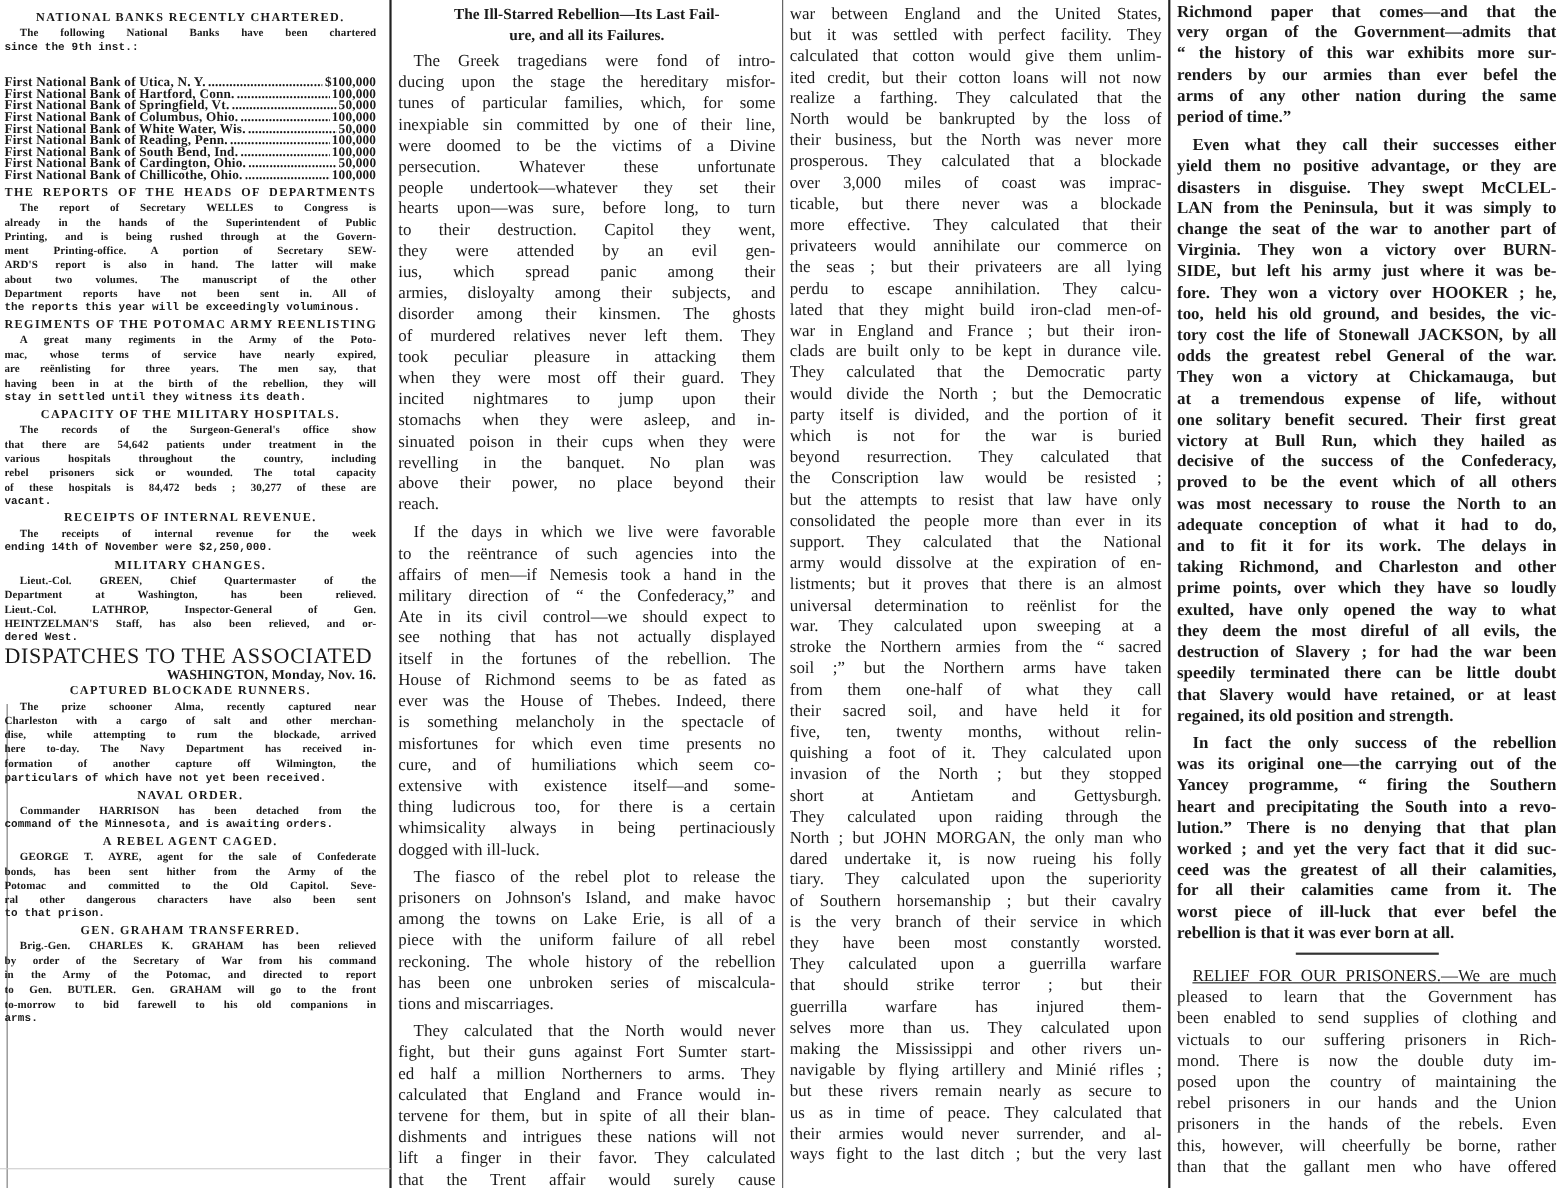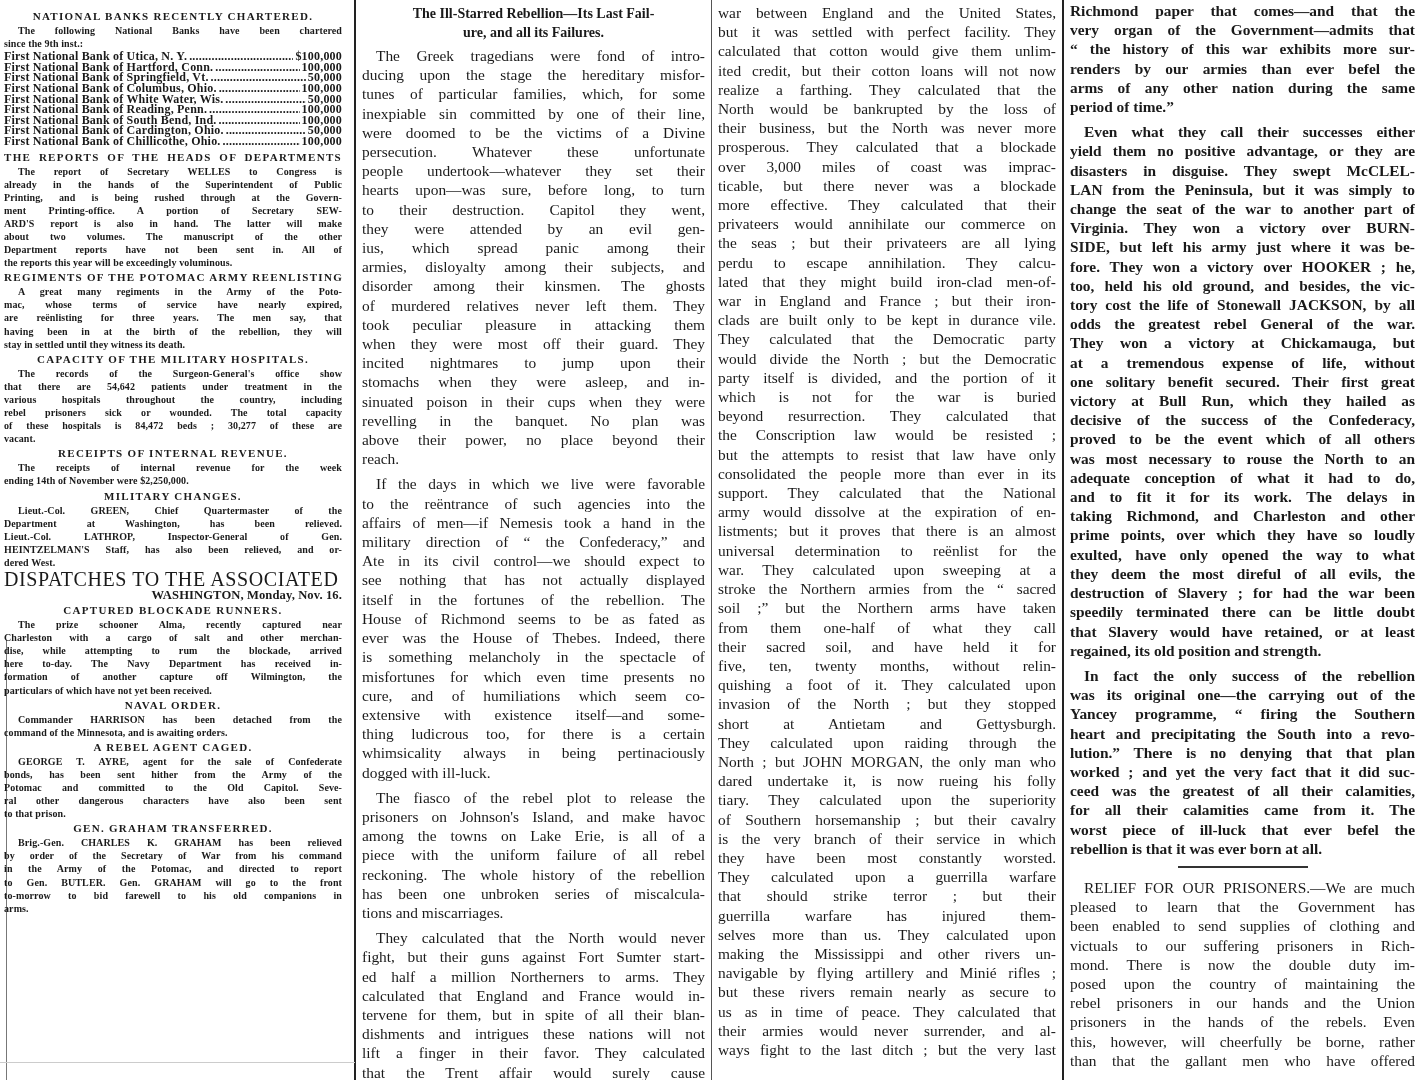--- a/index.html
+++ b/index.html
@@ -17,21 +17,21 @@
   .line{display:block;white-space:nowrap;text-align:justify;text-align-last:justify;overflow:hidden;}
   .c1 .line{font-size:10px;line-height:13.1px;font-weight:bold;letter-spacing:0.1px;}
   .c1 .hd{font-size:11px;line-height:16px;font-weight:bold;letter-spacing:1.3px;text-align:center;text-align-last:center;}
   .c1 .big{font-size:20px;line-height:20px;letter-spacing:0.6px;font-weight:normal;text-align:center;text-align-last:justify;}
   .c1 .dl{font-size:12.6px;line-height:13.1px;text-align:left;text-align-last:right;}
   .bank{display:flex;justify-content:space-between;font-size:12px;line-height:10.6px;font-weight:bold;letter-spacing:0.2px;}
   .bank .dots{flex:1;overflow:hidden;white-space:nowrap;margin:0 2px;}
   .c2 .line,.c3 .line,.c4 .line{font-size:15.4px;line-height:19.2px;}
   .c4 .line{font-weight:bold;}
   .c2 .title{font-size:14px;line-height:19px;font-weight:bold;text-align:center;text-align-last:center;}
-  .c1 .last{text-align-last:left;}
+  .c1 .last{text-align-last:left;font-family:Liberation Mono, monospace;}
   .c2 .last,.c3 .last,.c4 .last{text-align-last:left;}
   .ind{text-indent:14px;}
   .gap{height:6px;}
   .sc{font-variant:small-caps;}
   .sep{height:2px;background:#333;margin:8px auto 10px;width:130px;}
   .bot{position:absolute;left:0;top:1062px;width:355px;height:1px;background:#ccc;}
 </style>
 </head>
 <body>
 
@@ -39,21 +39,21 @@
 <div class="rule r1"></div>
 <div class="rule r2"></div>
 <div class="rule r3"></div>
 <div class="bot"></div>
 
 <div class="col c1" style="padding-top:8px;">
   <section>
     <span class="line hd">NATIONAL BANKS RECENTLY CHARTERED.</span>
     <span class="line ind">The following National Banks have been chartered</span>
     <span class="line last">since the 9th inst.:</span>
-    <div id="bank-list" style="margin-top:1px;">
+    <div id="bank-list" style="margin-top:19px;">
         <div class="bank">
           <span>First National Bank of Utica, N. Y.</span>
           <span class="dots">............................................................</span>
           <span>$100,000</span>
         </div>
         <div class="bank">
           <span>First National Bank of Hartford, Conn.</span>
           <span class="dots">............................................................</span>
           <span>100,000</span>
         </div>
@@ -367,21 +367,21 @@
       <span class="line">heart and precipitating the South into a revo-</span>
       <span class="line">lution.” There is no denying that that plan</span>
       <span class="line">worked ; and yet the very fact that it did suc-</span>
       <span class="line">ceed was the greatest of all their calamities,</span>
       <span class="line">for all their calamities came from it. The</span>
       <span class="line">worst piece of ill-luck that ever befel the</span>
       <span class="line last">rebellion is that it was ever born at all.</span>
     </div>
   <div class="sep"></div>
   <section style="font-weight:normal;">
-    <span class="line ind" style="font-weight:normal;">
+    <span class="line ind" style="font-weight:normal;text-decoration:underline;">
       <span class="sc">RELIEF FOR OUR PRISONERS.</span><span>—We are much</span>
     </span>
     <div class="lines">
         <span class="line" style="font-weight: normal;">pleased to learn that the Government has</span>
         <span class="line" style="font-weight: normal;">been enabled to send supplies of clothing and</span>
         <span class="line" style="font-weight: normal;">victuals to our suffering prisoners in Rich-</span>
         <span class="line" style="font-weight: normal;">mond. There is now the double duty im-</span>
         <span class="line" style="font-weight: normal;">posed upon the country of maintaining the</span>
         <span class="line" style="font-weight: normal;">rebel prisoners in our hands and the Union</span>
         <span class="line" style="font-weight: normal;">prisoners in the hands of the rebels. Even</span>

